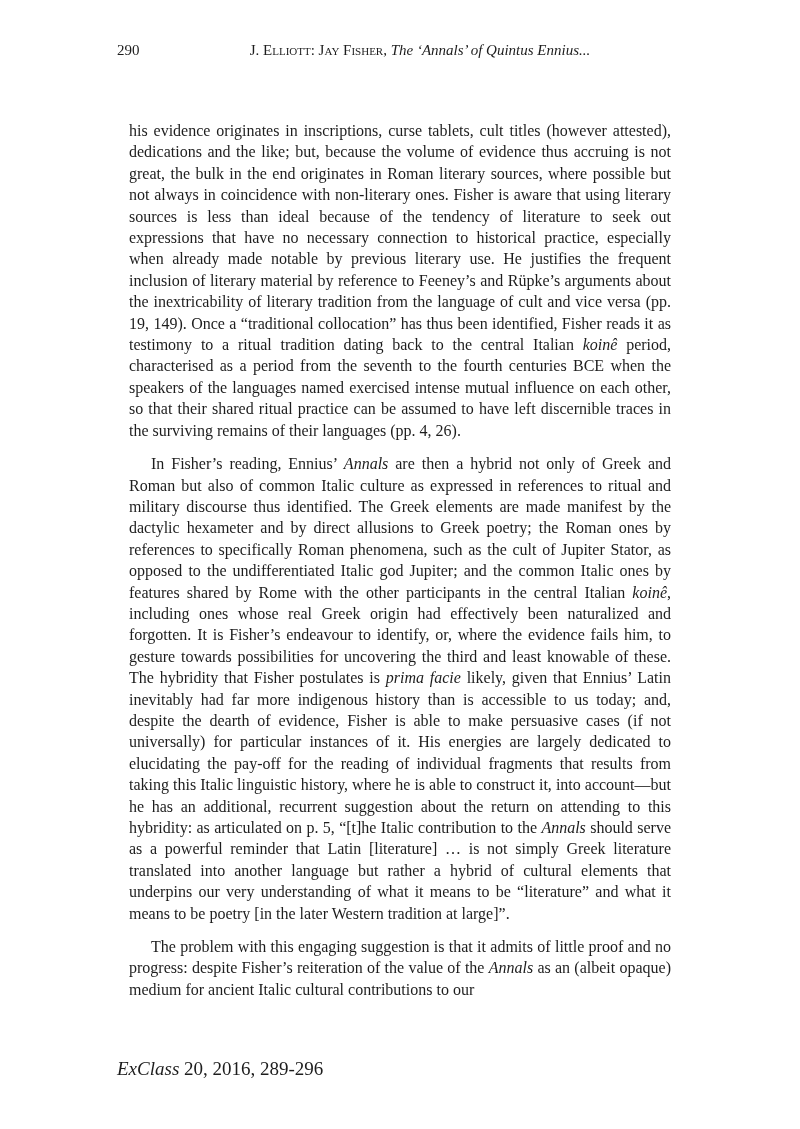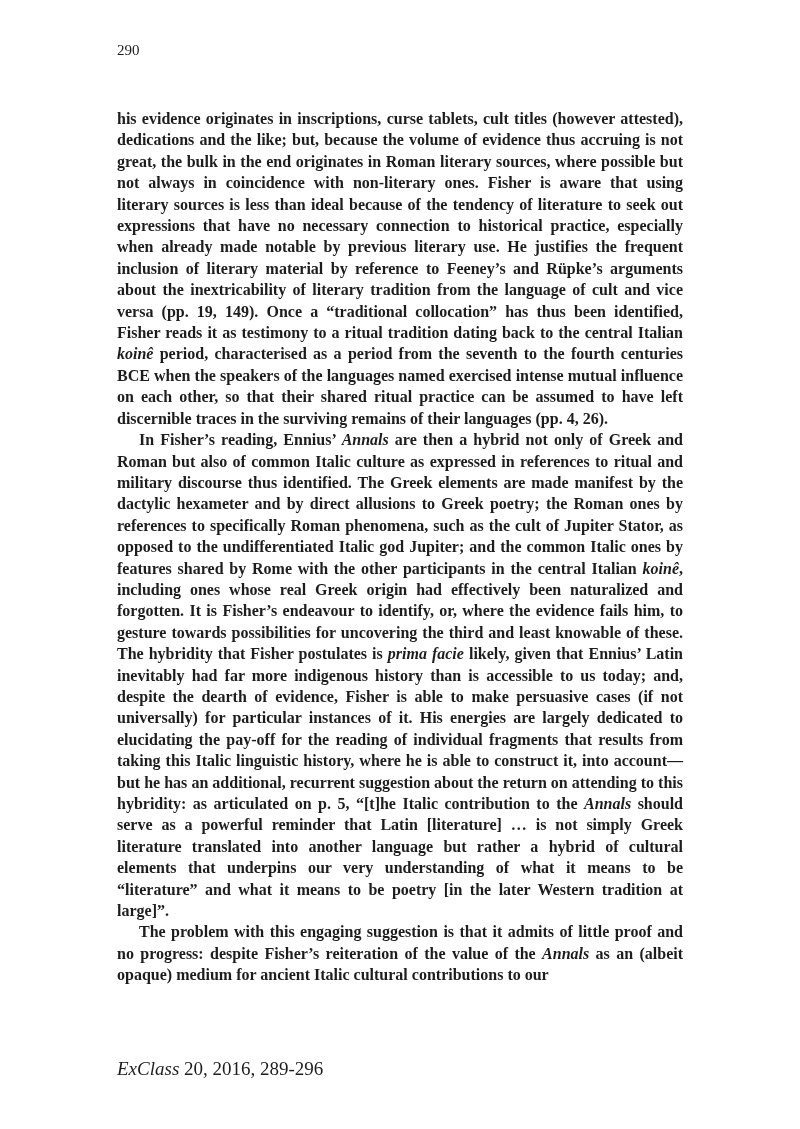--- a/index.html
+++ b/index.html
@@ -41,43 +41,43 @@
   .body-text {
     position: absolute;
     top: 108px;
     left: 117px;
     width: 566px;
     font-size: 16px;
     line-height: 21.4px;
     text-align: justify;
   }
   .body-text p {
-    margin: 0;
+    margin: 12px;
     padding: 0;
-    font-weight: bold;
   }
   .body-text p.indent {
     text-indent: 22px;
   }
   .footer {
     position: absolute;
     left: 117px;
     top: 1058px;
     font-size: 19px;
   }
   .seg-i { font-style: italic; }
   .seg-sc { font-variant: small-caps; }
 </style>
 </head>
 <body>
 
 <div class="page">
 
   <div class="header">
     <span class="page-number">290</span>
+    <span class="running-head"><span class="seg-sc">J. Elliott: Jay Fisher, </span><span class="seg-i">The ‘Annals’ of Quintus Ennius...</span></span>
   </div>
 
   <div class="body-text">
     <p><span>his evidence originates in inscriptions, curse tablets, cult titles (however attested), dedications and the like; but, because the volume of evidence thus accruing is not great, the bulk in the end originates in Roman literary sources, where possible but not always in coincidence with non-literary ones. Fisher is aware that using literary sources is less than ideal because of the tendency of literature to seek out expressions that have no necessary connection to historical practice, especially when already made notable by previous literary use. He justifies the frequent inclusion of literary material by reference to Feeney’s and Rüpke’s arguments about the inextricability of literary tradition from the language of cult and vice versa (pp. 19, 149). Once a “traditional collocation” has thus been identified, Fisher reads it as testimony to a ritual tradition dating back to the central Italian </span><span class="seg-i">koinê</span><span> period, characterised as a period from the seventh to the fourth centuries BCE when the speakers of the languages named exercised intense mutual influence on each other, so that their shared ritual practice can be assumed to have left discernible traces in the surviving remains of their languages (pp. 4, 26).</span></p>
     <p class="indent"><span>In Fisher’s reading, Ennius’ </span><span class="seg-i">Annals</span><span> are then a hybrid not only of Greek and Roman but also of common Italic culture as expressed in references to ritual and military discourse thus identified. The Greek elements are made manifest by the dactylic hexameter and by direct allusions to Greek poetry; the Roman ones by references to specifically Roman phenomena, such as the cult of Jupiter Stator, as opposed to the undifferentiated Italic god Jupiter; and the common Italic ones by features shared by Rome with the other participants in the central Italian </span><span class="seg-i">koinê</span><span>, including ones whose real Greek origin had effectively been naturalized and forgotten. It is Fisher’s endeavour to identify, or, where the evidence fails him, to gesture towards possibilities for uncovering the third and least knowable of these. The hybridity that Fisher postulates is </span><span class="seg-i">prima facie</span><span> likely, given that Ennius’ Latin inevitably had far more indigenous history than is accessible to us today; and, despite the dearth of evidence, Fisher is able to make persuasive cases (if not universally) for particular instances of it. His energies are largely dedicated to elucidating the pay-off for the reading of individual fragments that results from taking this Italic linguistic history, where he is able to construct it, into account—but he has an additional, recurrent suggestion about the return on attending to this hybridity: as articulated on p. 5, “[t]he Italic contribution to the </span><span class="seg-i">Annals</span><span> should serve as a powerful reminder that Latin [literature] … is not simply Greek literature translated into another language but rather a hybrid of cultural elements that underpins our very understanding of what it means to be “literature” and what it means to be poetry [in the later Western tradition at large]”.</span></p>
     <p class="indent"><span>The problem with this engaging suggestion is that it admits of little proof and no progress: despite Fisher’s reiteration of the value of the </span><span class="seg-i">Annals</span><span> as an (albeit opaque) medium for ancient Italic cultural contributions to our</span></p>
   </div>
 
   <div class="footer">
     <span><span class="seg-i">ExClass</span><span> 20, 2016, 289-296</span></span>

